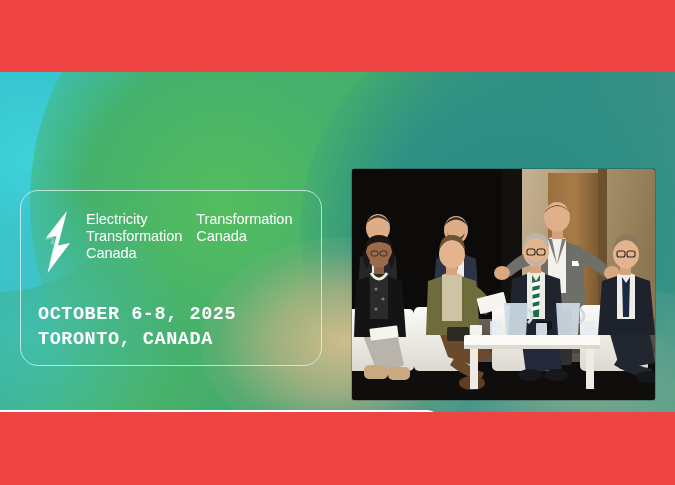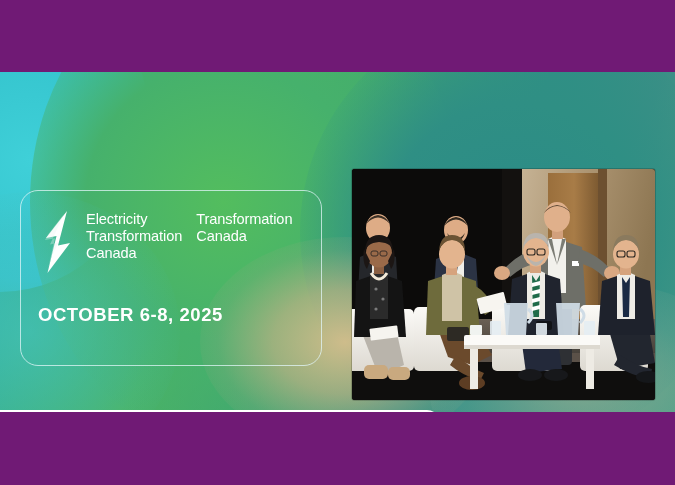--- a/index.html
+++ b/index.html
@@ -5,21 +5,21 @@
   html, body {
     margin: 0;
     padding: 0;
     background: #ffffff;
     font-family: "Liberation Sans", sans-serif;
   }
   #screen {
     position: relative;
     width: 675px;
     height: 485px;
-    background: #701a75;
+    background: #ef4444;
     overflow: hidden;
   }
 
   
   #banner {
     position: absolute;
     left: 0;
     top: 72px;
     width: 675px;
     height: 340px;
@@ -110,20 +110,21 @@
 
   #event-dates {
     position: absolute;
     left: 17px;
     top: 112px;
     color: #ffffff;
     font-weight: bold;
     font-size: 18.5px;
     line-height: 1.33;
     letter-spacing: 0.55px;
+    font-family: Liberation Mono, monospace;
   }
 
   
   #panel-photo {
     position: absolute;
     left: 352px;
     top: 97px;
     width: 303px;
     height: 231px;
     border-radius: 3px;
@@ -172,20 +173,21 @@
         </div>
 
         <div class="logo-text-col" id="logo-text-fr">
           <div>Transformation</div>
           <div>Canada</div>
         </div>
       </div>
 
       <div id="event-dates">
         <div>OCTOBER 6-8, 2025</div>
+        <div>TORONTO, CANADA</div>
       </div>
     </div>
 
     <div id="panel-photo">
       <svg width="303" height="231" viewBox="0 0 303 231">
         <defs>
           <linearGradient id="wallg" x1="0" y1="0" x2="1" y2="0.3">
             <stop offset="0" stop-color="#c6b395"></stop>
             <stop offset="0.5" stop-color="#ab9370"></stop>
             <stop offset="1" stop-color="#8d7652"></stop>

